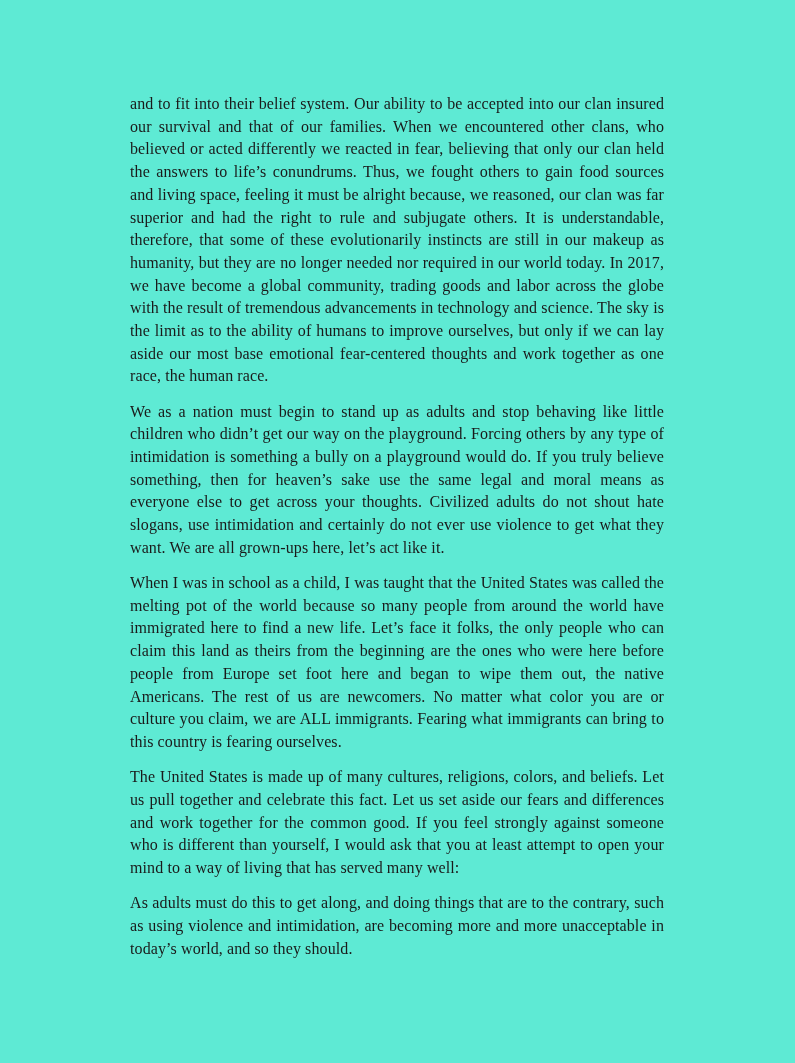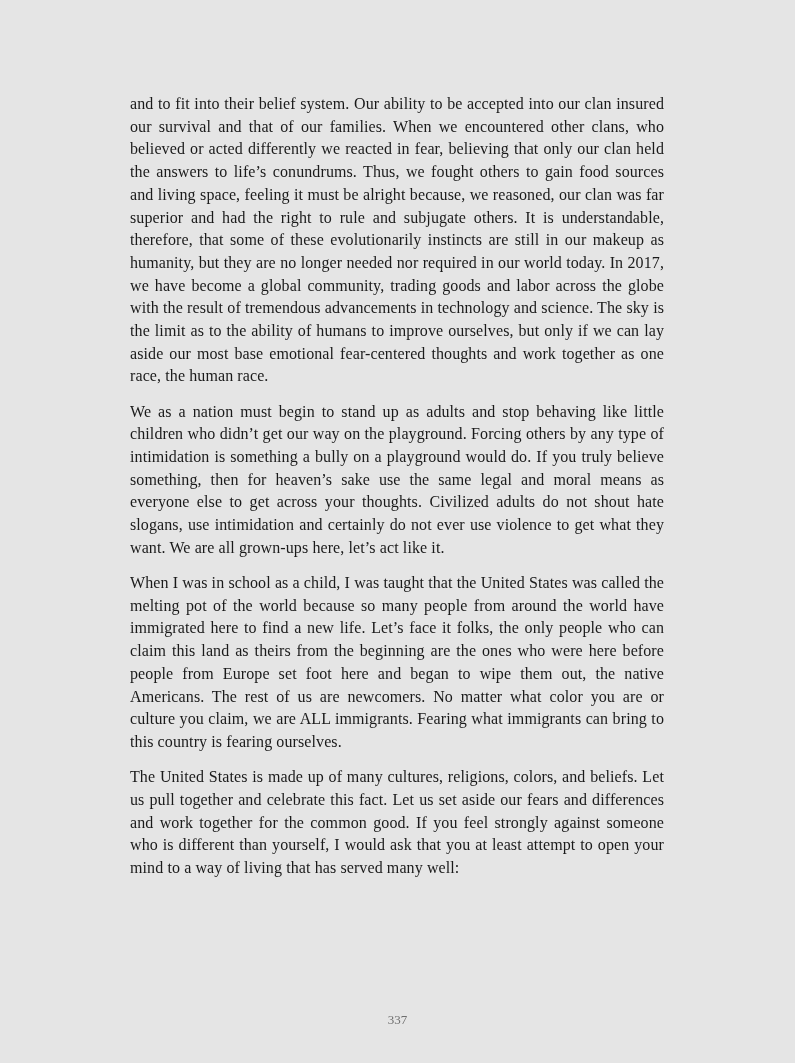--- a/index.html
+++ b/index.html
@@ -10,21 +10,21 @@
   body {
     width: 795px;
     height: 1063px;
     position: relative;
     overflow: hidden;
     font-family: "Liberation Serif", "DejaVu Serif", serif;
   }
   .sheet {
     position: absolute;
     inset: 0;
-    background: #e5e5e5;
+    background: #5eead4;
   }
   .body-text {
     position: absolute;
     left: 130px;
     top: 93px;
     width: 534px;
     color: #1a1a1a;
   }
   .body-text p {
     margin: 0 0 12.5px 0;
@@ -53,15 +53,15 @@
 </style>
 </head>
 <body>
 
 <div class="sheet">
   <div class="body-text">
     <p>and to fit into their belief system. Our ability to be accepted into our clan insured our survival and that of our families. When we encountered other clans, who believed or acted differently we reacted in fear, believing that only our clan held the answers to life’s conundrums. Thus, we fought others to gain food sources and living space, feeling it must be alright because, we reasoned, our clan was far superior and had the right to rule and subjugate others. It is understandable, therefore, that some of these evolutionarily instincts are still in our makeup as humanity, but they are no longer needed nor required in our world today. In 2017, we have become a global community, trading goods and labor across the globe with the result of tremendous advancements in technology and science. The sky is the limit as to the ability of humans to improve ourselves, but only if we can lay aside our most base emotional fear-centered thoughts and work together as one race, the human race.</p>
     <p>We as a nation must begin to stand up as adults and stop behaving like little children who didn’t get our way on the playground. Forcing others by any type of intimidation is something a bully on a playground would do. If you truly believe something, then for heaven’s sake use the same legal and moral means as everyone else to get across your thoughts. Civilized adults do not shout hate slogans, use intimidation and certainly do not ever use violence to get what they want. We are all grown-ups here, let’s act like it.</p>
     <p>When I was in school as a child, I was taught that the United States was called the melting pot of the world because so many people from around the world have immigrated here to find a new life. Let’s face it folks, the only people who can claim this land as theirs from the beginning are the ones who were here before people from Europe set foot here and began to wipe them out, the native Americans. The rest of us are newcomers. No matter what color you are or culture you claim, we are ALL immigrants.  Fearing what immigrants can bring to this country is fearing ourselves.</p>
     <p>The United States is made up of many cultures, religions, colors, and beliefs. Let us pull together and celebrate this fact. Let us set aside our fears and differences and work together for the common good. If you feel strongly against someone who is different than yourself, I would ask that you at least attempt to open your mind to a way of living that has served many well:</p>
+    <p>As adults must do this to get along, and doing things that are to the contrary, such as using violence and intimidation, are becoming more and more unacceptable in today’s world, and so they should.</p>
   </div>
-  <div class="footer">337</div>
 </div>
 
 </body></html>

